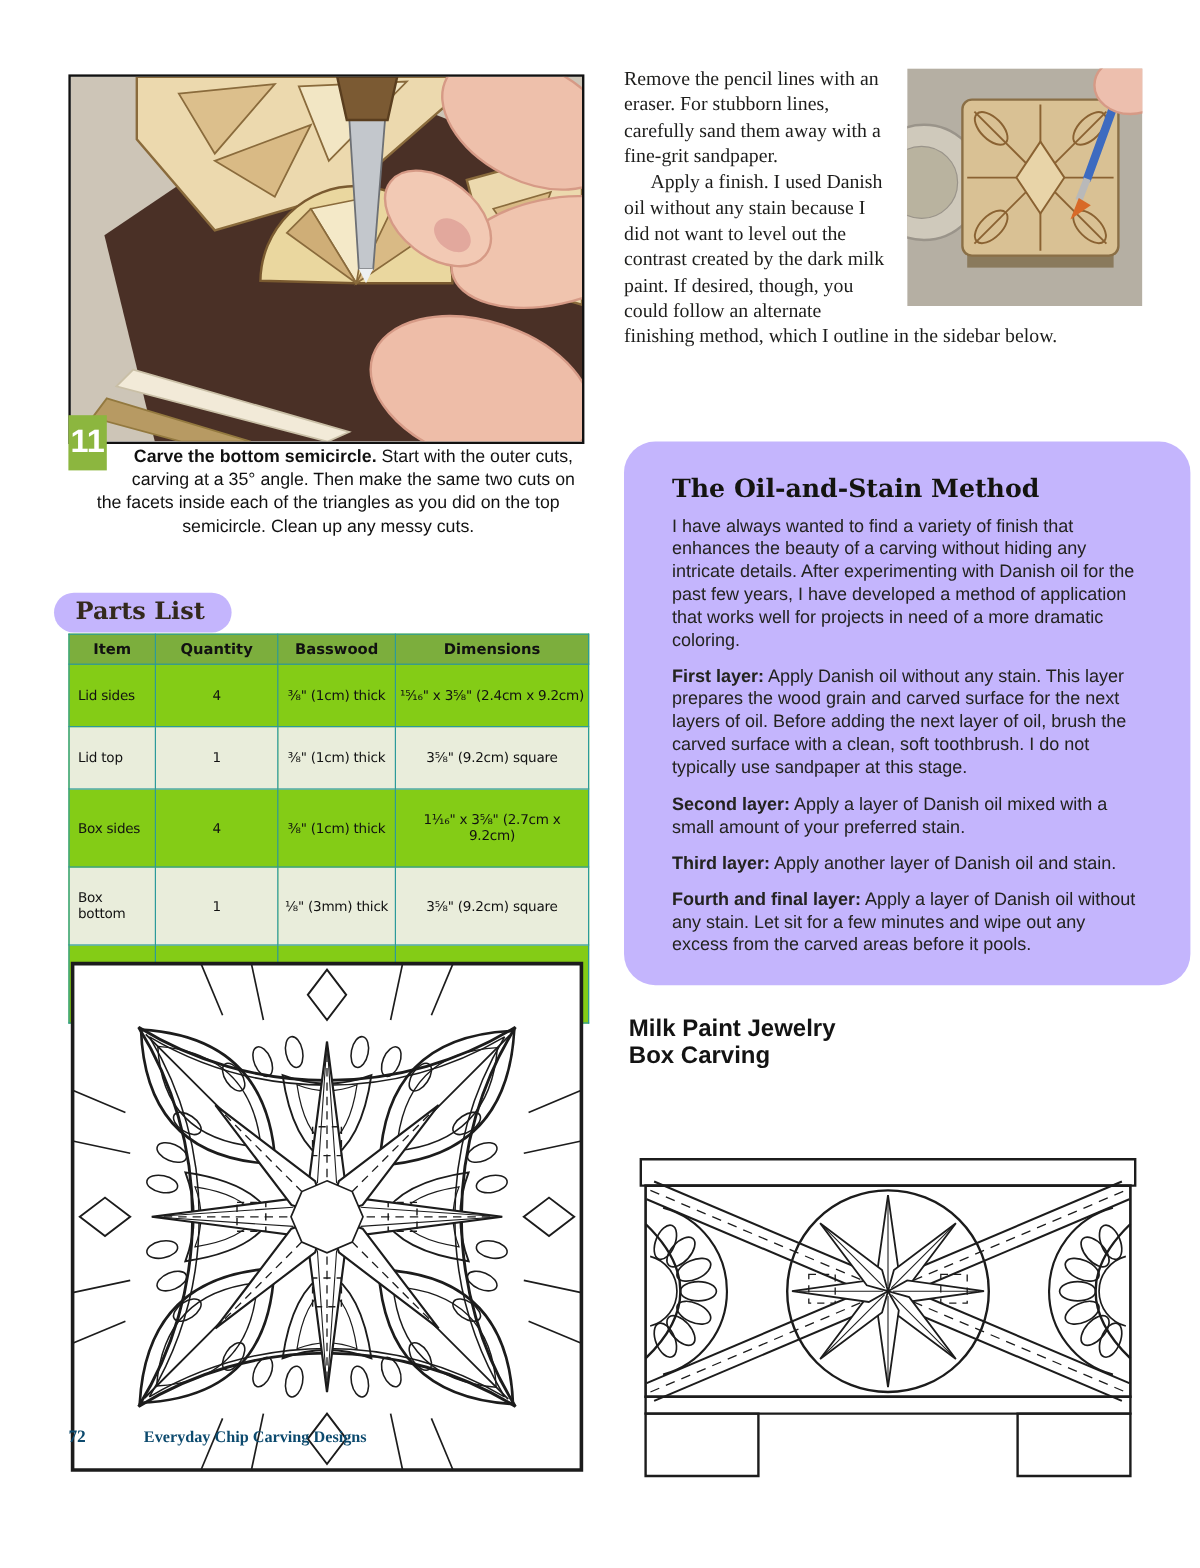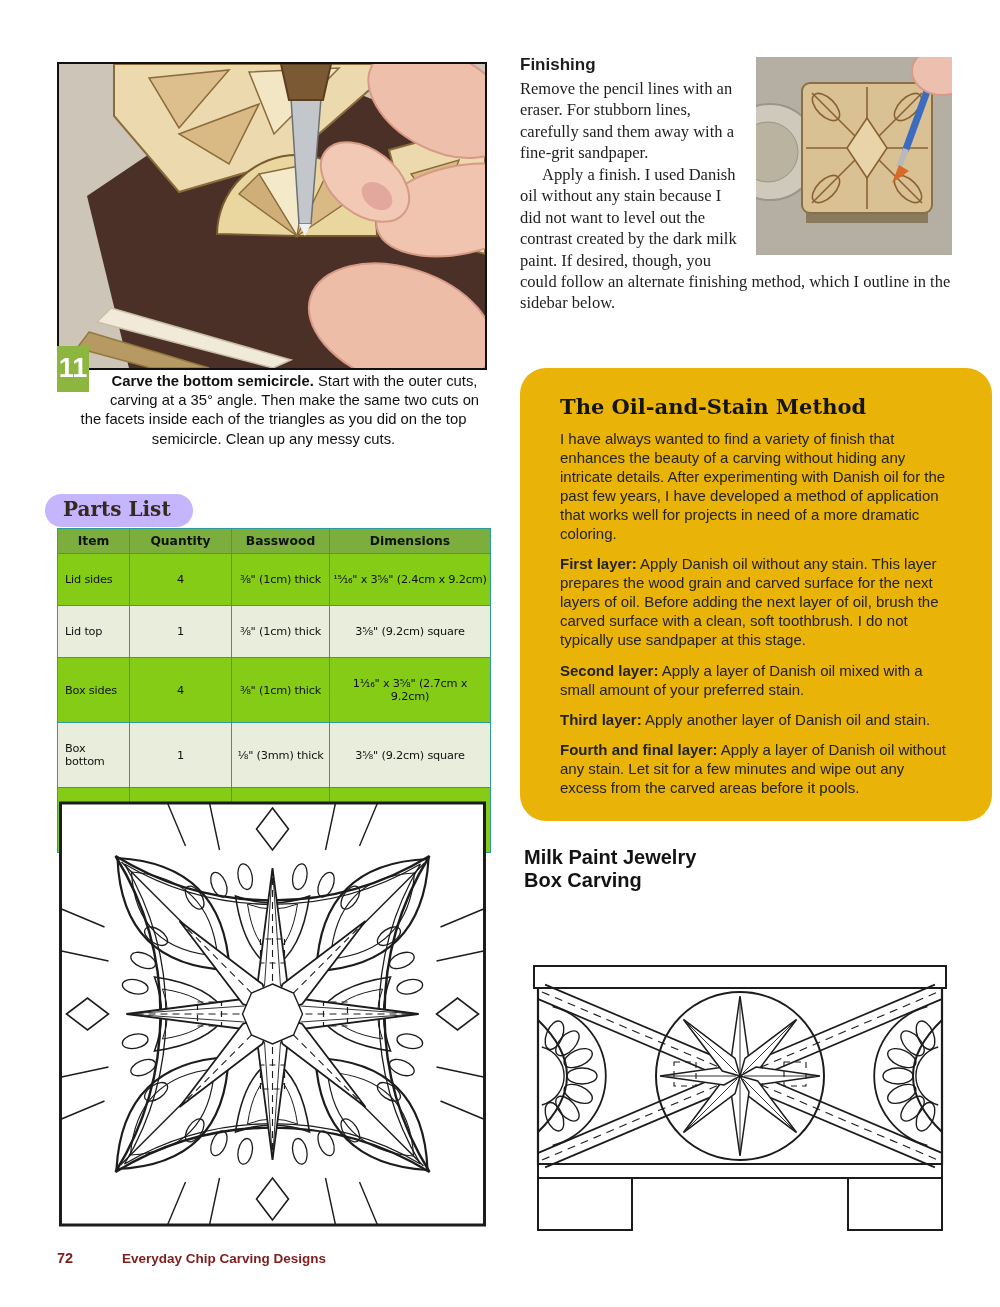--- a/index.html
+++ b/index.html
@@ -28,33 +28,33 @@
 
   .pattern-left{left:57px;top:800px;width:431px;height:428px;}
 
   
   .finishing{left:520px;top:55px;width:432px;color:#1d1d1b;}
   .fin-heading{font-weight:bold;font-size:17px;margin:0 0 3px 0;}
   .fin-photo{float:right;width:196px;height:198px;margin:2px 0 8px 14px;}
   .serif{font-family:"Liberation Serif",serif;font-size:16.5px;line-height:1.3;margin:0;}
   .indent{text-indent:22px;}
 
-  .sidebar{left:520px;top:368px;width:472px;min-height:424px;background:#eab308;border-radius:26px;
+  .sidebar{left:520px;top:368px;width:472px;min-height:424px;background:#c4b5fd;border-radius:26px;
            box-sizing:border-box;padding:26px 38px 24px 40px;color:#23231f;}
   .sidebar h2{font-family:"DejaVu Serif",serif;font-weight:bold;font-size:21px;margin:0 0 10px 0;color:#141410;}
   .sidebar p{font-size:15px;line-height:1.27;margin:0 0 11px 0;}
   .sidebar p:last-child{margin-bottom:0;}
   .lay-label{font-weight:bold;}
 
   .patterns-heading{left:524px;top:846px;font-weight:bold;font-size:20px;line-height:1.17;color:#131313;}
 
   .pattern-right{left:528px;top:962px;width:424px;height:272px;}
 
   
-  .footer{left:57px;top:1250px;width:500px;font-weight:bold;font-size:13.5px;color:#7f1d1d;}
+  .footer{left:57px;top:1190px;width:500px;font-weight:bold;font-size:13.5px;color:#0c4a6e;font-family:Liberation Serif, serif;}
   .footer .pgnum{font-size:14.5px;margin-right:45px;}
 
   .pat path,.pat line,.pat polygon,.pat rect,.pat ellipse,.pat circle{vector-effect:non-scaling-stroke;}
 </style>
 </head>
 <body>
 
 <div class="page">
 
   <figure class="abs step-photo pat" style="margin:0;">
@@ -247,21 +247,20 @@
           <ellipse cx="152" cy="132" rx="17" ry="9" transform="rotate(45 152 132)"></ellipse>
         </g>
         <g>
           <line x1="182" y1="4" x2="150" y2="92" stroke="#3d6bc0" stroke-width="7" stroke-linecap="round"></line>
           <line x1="150" y1="92" x2="143" y2="110" stroke="#b9b9b9" stroke-width="6"></line>
           <polygon points="143,108 153,114 136,126" fill="#d86a28"></polygon>
         </g>
         <ellipse cx="186" cy="14" rx="30" ry="24" fill="#edbfae" stroke="#d69a86" stroke-width="2"></ellipse>
       </svg>
     </div>
-    <h2 class="fin-heading">Finishing</h2>
     <p class="serif">Remove the pencil lines with an eraser. For stubborn lines, carefully sand them away with a fine-grit sandpaper.</p>
     <p class="serif indent">Apply a finish. I used Danish oil without any stain because I did not want to level out the contrast created by the dark milk paint. If desired, though, you could follow an alternate finishing method, which I outline in the sidebar below.</p>
   </div>
 
   <aside class="abs sidebar">
     <h2>The Oil-and-Stain Method</h2>
     <p>I have always wanted to find a variety of finish that enhances the beauty of a carving without hiding any intricate details. After experimenting with Danish oil for the past few years, I have developed a method of application that works well for projects in need of a more dramatic coloring.</p>
     <p><span class="lay-label">First layer:</span><span> Apply Danish oil without any stain. This layer prepares the wood grain and carved surface for the next layers of oil. Before adding the next layer of oil, brush the carved surface with a clean, soft toothbrush. I do not typically use sandpaper at this stage.</span></p>
     <p><span class="lay-label">Second layer:</span><span> Apply a layer of Danish oil mixed with a small amount of your preferred stain.</span></p>
     <p><span class="lay-label">Third layer:</span><span> Apply another layer of Danish oil and stain.</span></p>

